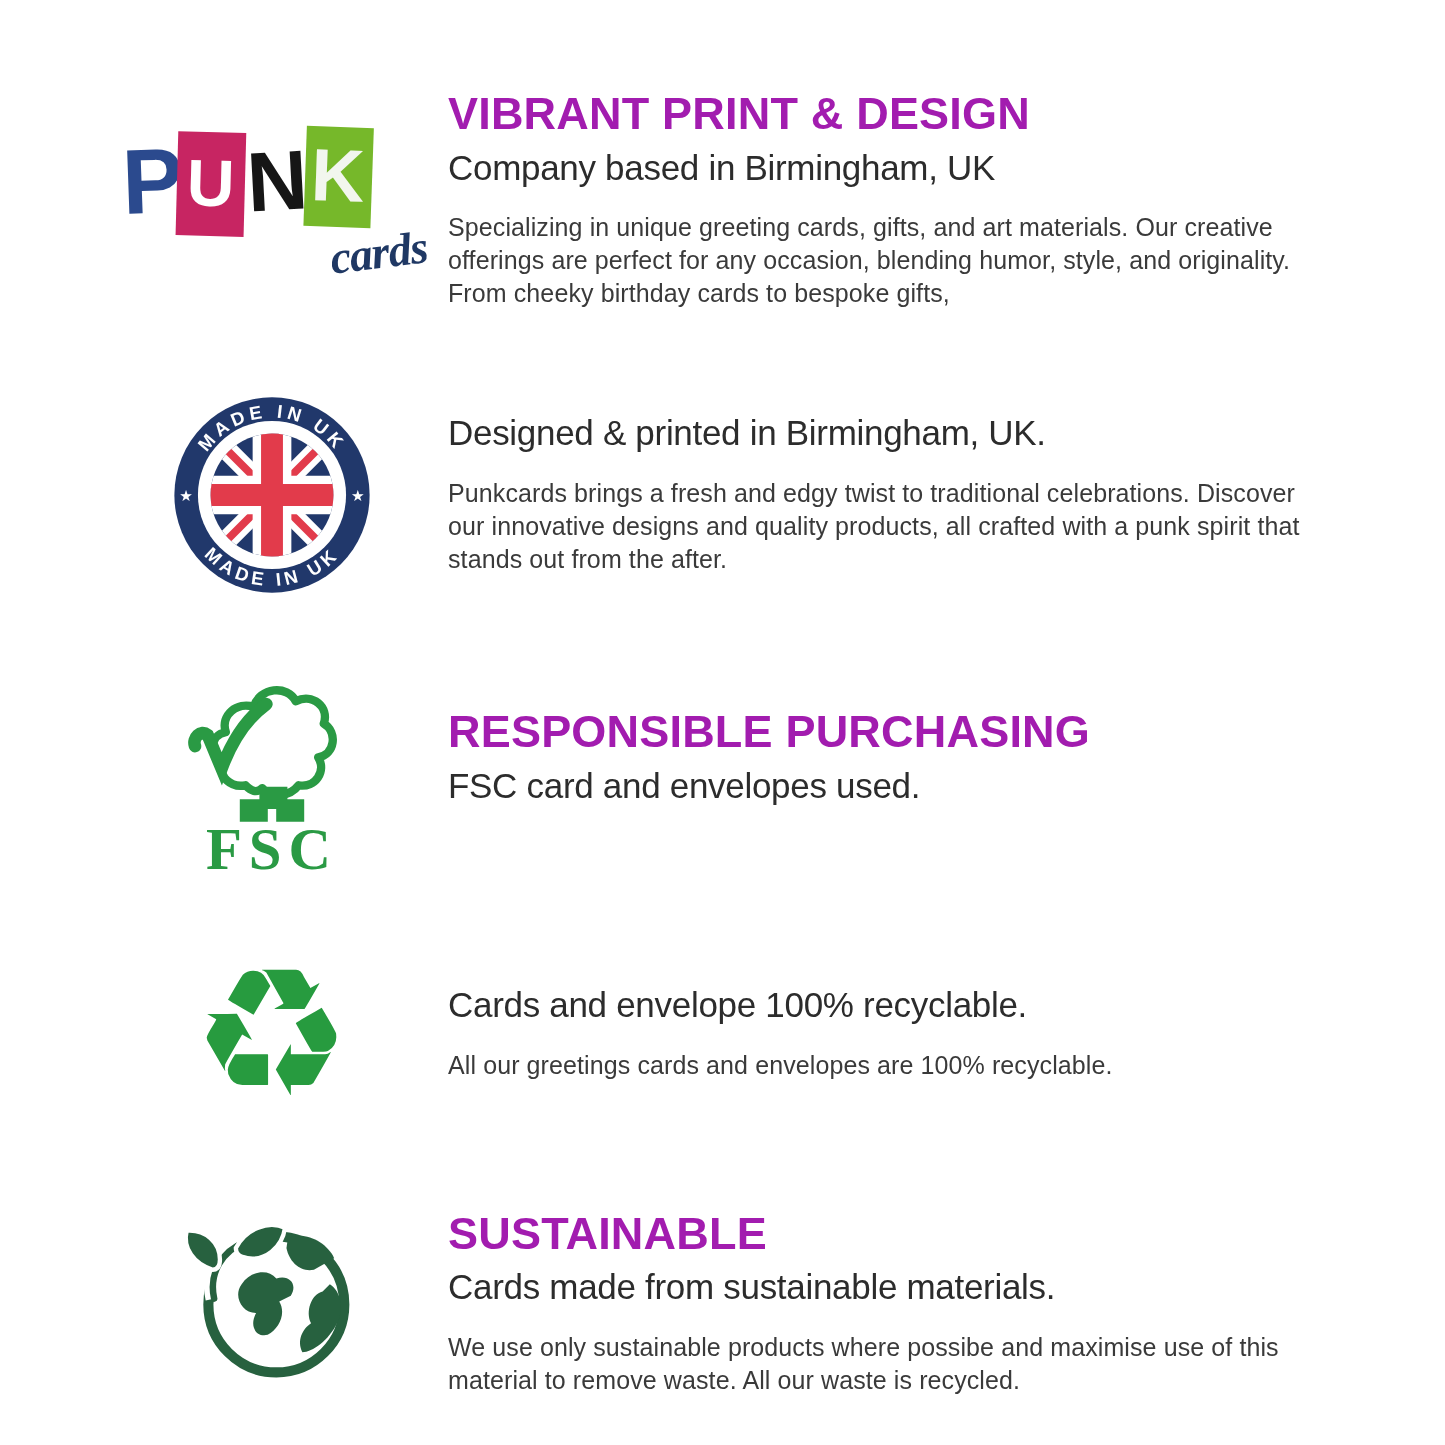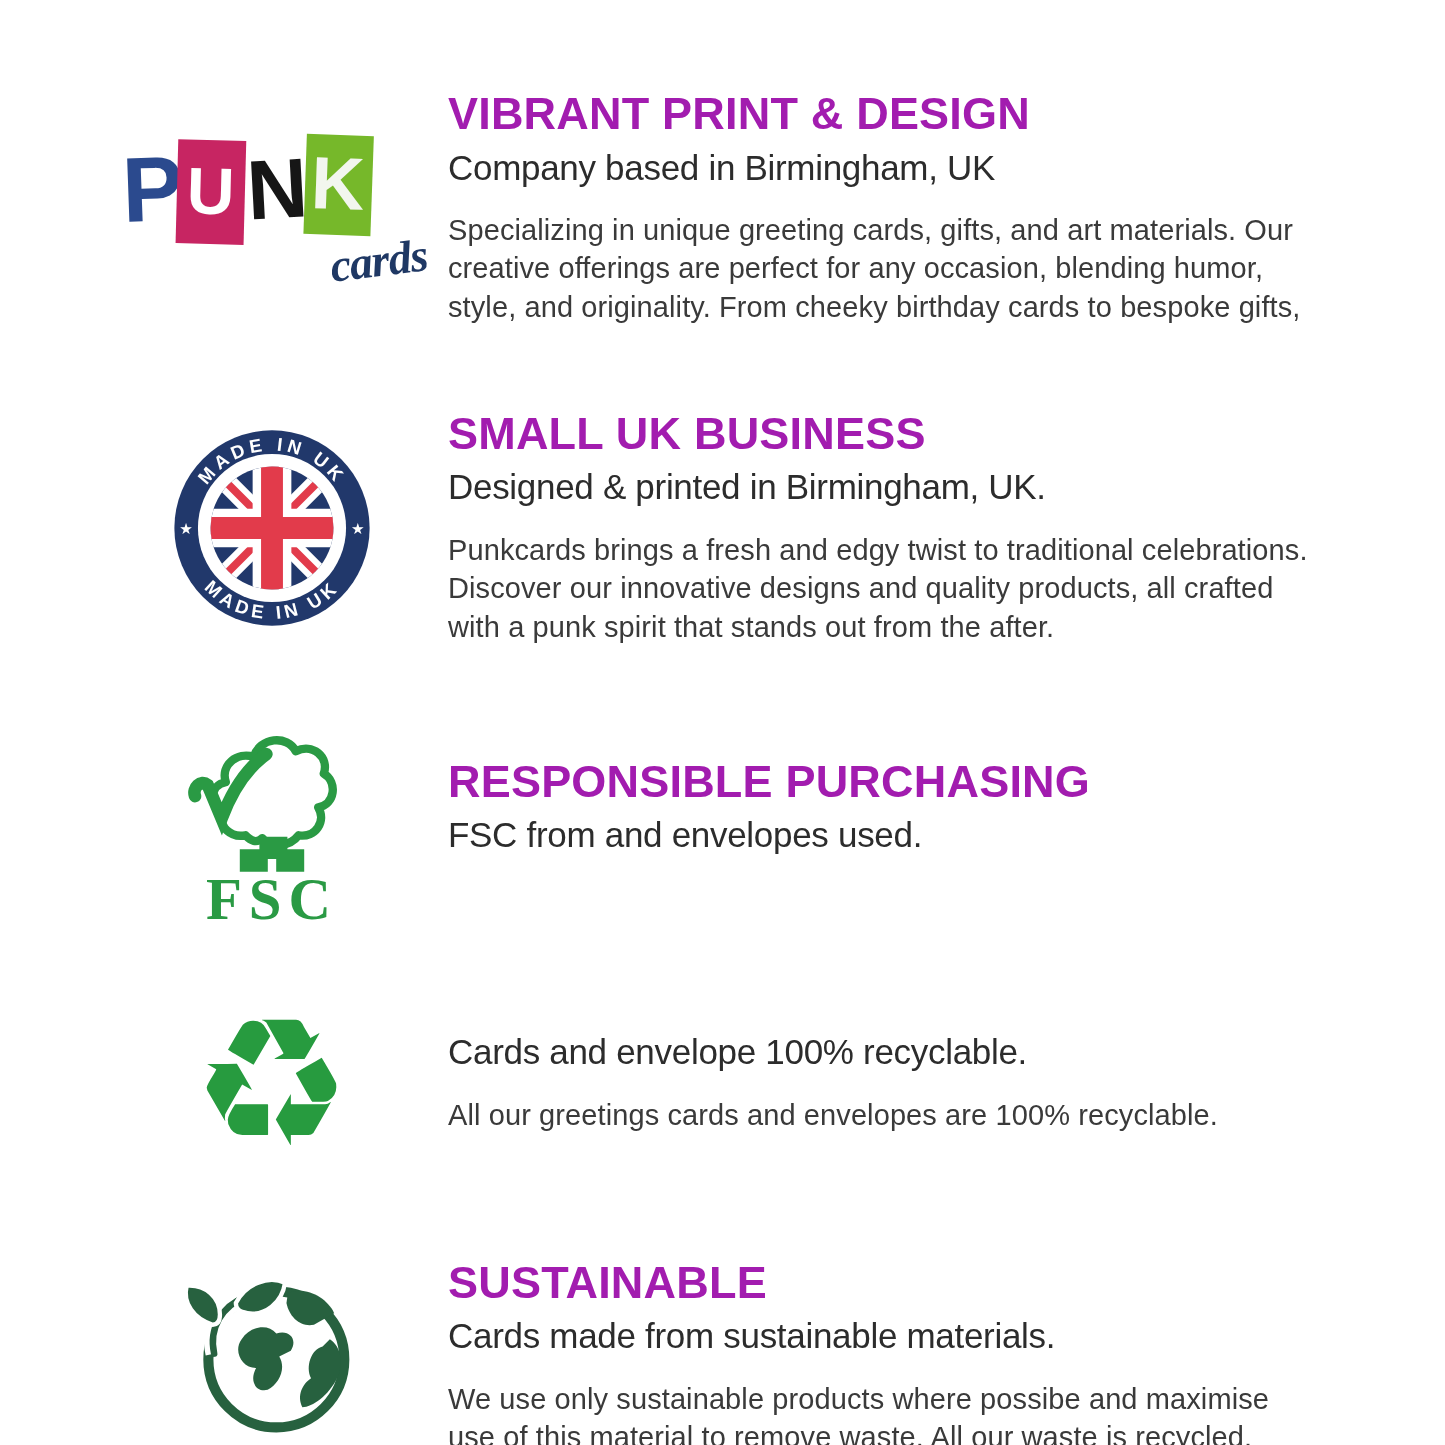--- a/index.html
+++ b/index.html
@@ -27,21 +27,21 @@
   .text-cell { max-width:885px; }
   h2.heading {
     font-size:45px; font-weight:700; color:#a21caf;
     line-height:1.08; margin:0 0 10px 0; letter-spacing:0.2px;
   }
   p.sub {
     font-size:35px; font-weight:400; color:#2c2c2c;
     line-height:1.1; margin:0 0 24px 0; letter-spacing:-0.3px;
   }
   p.body {
-    font-size:29px; font-weight:400; color:#3a3a3a;
+    font-size:25px; font-weight:400; color:#3a3a3a;
     line-height:1.32; letter-spacing:0.1px;
   }
 
   
   .punk-logo { position:relative; width:300px; height:158px; }
   .punk-letters { display:flex; align-items:center; height:120px; }
   .pl { display:inline-block; font-weight:700; line-height:1; }
   .pl-p { font-size:92px; color:#2b4a8e; transform:rotate(-2deg); letter-spacing:-4px; }
   .pl-u {
     font-size:66px; color:#ffffff; background:#c72562;
@@ -123,41 +123,40 @@
           <textPath href="#arcTop" startOffset="50%" text-anchor="middle">MADE IN UK</textPath>
         </text>
         <text class="badge-arc-text" font-size="11">
           <textPath href="#arcBot" startOffset="50%" text-anchor="middle">MADE IN UK</textPath>
         </text>
         <text class="star-text" x="9" y="63.5" text-anchor="middle" font-size="9">★</text>
         <text class="star-text" x="111" y="63.5" text-anchor="middle" font-size="9">★</text>
       </svg>
     </div>
     <div class="text-cell">
-      <h2 class="heading">SMALL UK BUSINESS</h2>
       <p class="sub">Designed &amp; printed in Birmingham, UK.</p>
       <p class="body">Punkcards brings a fresh and edgy twist to traditional celebrations. Discover our innovative designs and quality products, all crafted with a punk spirit that stands out from the after.</p>
     </div>
   </section>
 
   <section class="row row-3">
     <div class="icon-cell">
       <svg viewBox="0 0 130 152" width="182" height="213">
         <path d="M46,88 C36,90 26,82 30,72 C20,68 20,52 32,50 C28,38 40,28 52,32
                  C56,18 76,16 82,28 C94,22 106,32 102,44 C112,50 110,66 98,68
                  C104,78 96,90 84,88 C78,96 64,98 58,90 C54,94 50,92 46,88 Z" fill="#ffffff" stroke="#2a9a44" stroke-width="6" stroke-linejoin="round"></path>
         <path d="M56,89 L76,89 L76,98 L88,98 L88,114 L68,114 L68,105 L62,105
                  L62,114 L42,114 L42,98 L56,98 Z" fill="#2a9a44"></path>
         <path d="M10,60 C8,54 14,48 19,52 L29,76 C38,52 50,38 61,30" fill="none" stroke="#2a9a44" stroke-width="9" stroke-linecap="round"></path>
         <text class="fsc-label" x="65" y="148" text-anchor="middle" font-size="42">FSC</text>
       </svg>
     </div>
     <div class="text-cell">
       <h2 class="heading">RESPONSIBLE PURCHASING</h2>
-      <p class="sub">FSC from and envelopes used.</p>
+      <p class="sub">FSC card and envelopes used.</p>
     </div>
   </section>
 
   <section class="row row-4">
     <div class="icon-cell">
       <span class="recycle-glyph">♻</span>
     </div>
     <div class="text-cell">
       <p class="sub">Cards and envelope 100% recyclable.</p>
       <p class="body">All our greetings cards and envelopes are 100% recyclable.</p>

